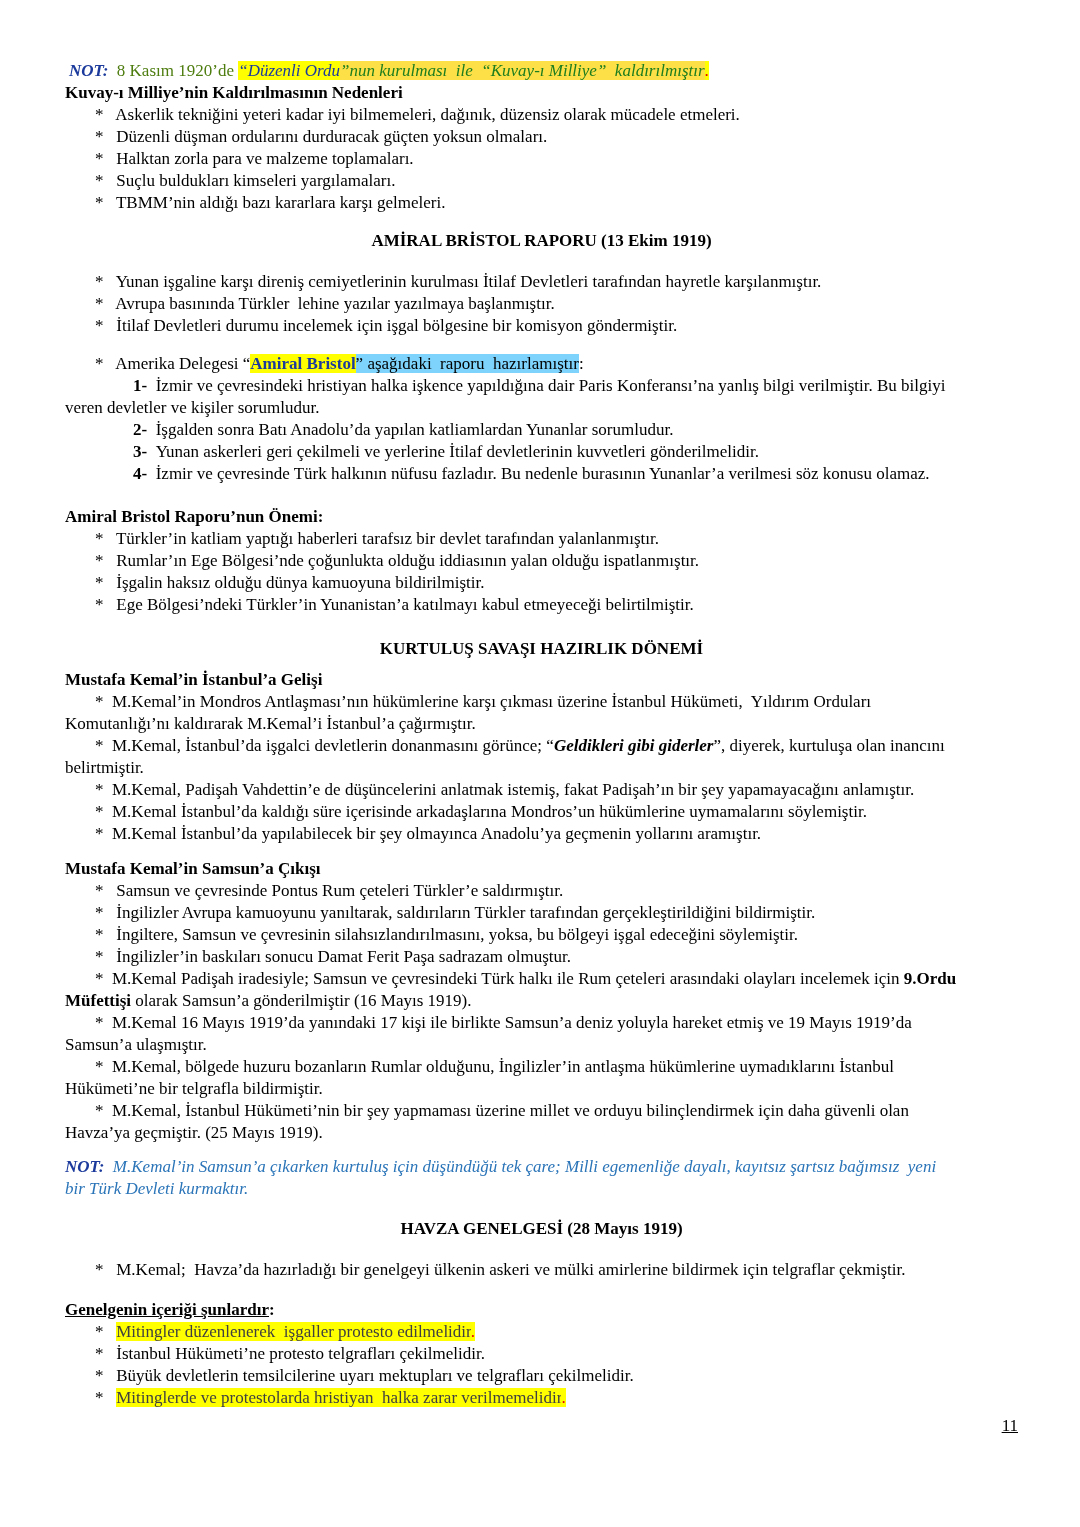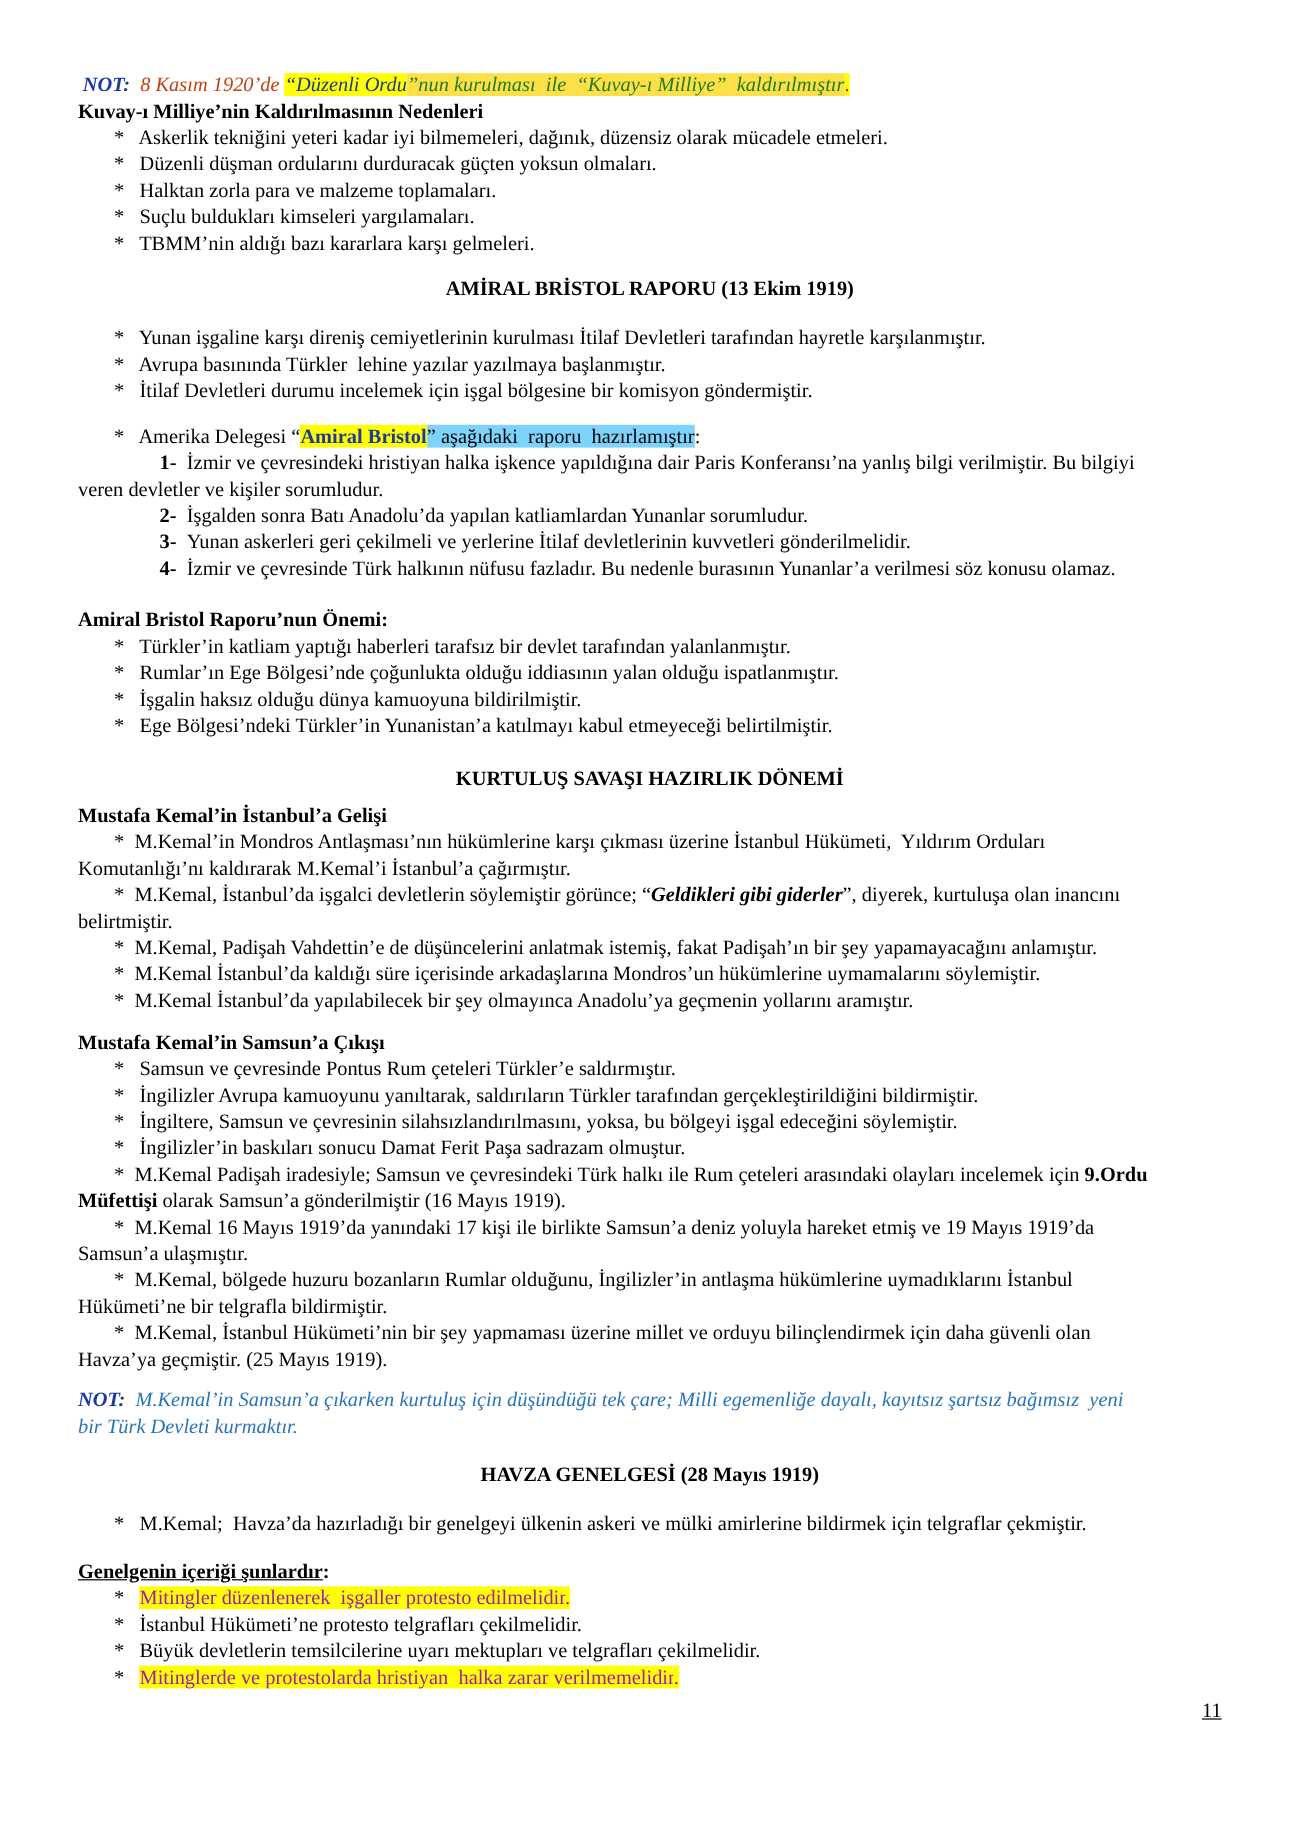--- a/index.html
+++ b/index.html
@@ -26,26 +26,26 @@
     min-height: 22px;
   }
   .line.center { text-align: center; }
   .line.right  { text-align: right; text-decoration: underline; }
 
   
   .s-b   { font-weight: bold; }
   .s-bi  { font-weight: bold; font-style: italic; }
   .s-bu  { font-weight: bold; text-decoration: underline; }
   .s-nl  { color: #1b3a9c; font-weight: bold; font-style: italic; }
-  .s-n1  { color: #c2410c; font-style: italic; }
+  .s-n1  { color: #4d7c0f; }
   .s-n2  { color: #2a74b8; font-style: italic; }
   .s-h   { background: #7dd3fc; }
   .s-hb  { background: #ffff00; color: #1b3a9c; font-weight: bold; }
   .s-hbi { background: #ffff00; color: #1b3a9c; font-weight: normal; font-style: italic; }
-  .s-hg  { background: #ffff00; color: #a21caf; }
+  .s-hg  { background: #ffff00; color: #404040; }
   .s-hgi { background: #fde047; color: #1e7d1e; font-style: italic; }
   .s-hr  { background: #ffff00; color: #e80000; }
 </style>
 </head>
 <body>
 
 <div class="page">
     <div class="line" style="padding-left: 4px;"><span class="s-nl">NOT:</span><span class="s-n1">  8 Kasım 1920’de </span><span class="s-hbi">“Düzenli Ordu</span><span class="s-hgi">”nun kurulması  ile  “Kuvay-ı Milliye”  kaldırılmıştır</span><span class="s-hr">.</span></div>
     <div class="line"><span class="s-b">Kuvay-ı Milliye’nin Kaldırılmasının Nedenleri</span></div>
     <div class="line" style="padding-left: 30px;"><span>*   </span><span>Askerlik tekniğini yeteri kadar iyi bilmemeleri, dağınık, düzensiz olarak mücadele etmeleri.</span></div>
@@ -65,21 +65,21 @@
     <div class="line" style="padding-left: 68px;"><span class="s-b">4-  </span><span>İzmir ve çevresinde Türk halkının nüfusu fazladır. Bu nedenle burasının Yunanlar’a verilmesi söz konusu olamaz.</span></div>
     <div class="line" style="margin-top: 21px;"><span class="s-b">Amiral Bristol Raporu’nun Önemi:</span></div>
     <div class="line" style="padding-left: 30px;"><span>*   </span><span>Türkler’in katliam yaptığı haberleri tarafsız bir devlet tarafından yalanlanmıştır.</span></div>
     <div class="line" style="padding-left: 30px;"><span>*   </span><span>Rumlar’ın Ege Bölgesi’nde çoğunlukta olduğu iddiasının yalan olduğu ispatlanmıştır.</span></div>
     <div class="line" style="padding-left: 30px;"><span>*   </span><span>İşgalin haksız olduğu dünya kamuoyuna bildirilmiştir.</span></div>
     <div class="line" style="padding-left: 30px;"><span>*   </span><span>Ege Bölgesi’ndeki Türkler’in Yunanistan’a katılmayı kabul etmeyeceği belirtilmiştir.</span></div>
     <div class="line center" style="margin-top: 22px;"><span class="s-b">KURTULUŞ SAVAŞI HAZIRLIK DÖNEMİ</span></div>
     <div class="line" style="margin-top: 9px;"><span class="s-b">Mustafa Kemal’in İstanbul’a Gelişi</span></div>
     <div class="line" style="padding-left: 30px;"><span>*  </span><span>M.Kemal’in Mondros Antlaşması’nın hükümlerine karşı çıkması üzerine İstanbul Hükümeti,  Yıldırım Orduları</span></div>
     <div class="line"><span>Komutanlığı’nı kaldırarak M.Kemal’i İstanbul’a çağırmıştır.</span></div>
-    <div class="line" style="padding-left: 30px;"><span>*  </span><span>M.Kemal, İstanbul’da işgalci devletlerin söylemiştir görünce; “</span><span class="s-bi">Geldikleri gibi giderler</span><span>”, diyerek, kurtuluşa olan inancını</span></div>
+    <div class="line" style="padding-left: 30px;"><span>*  </span><span>M.Kemal, İstanbul’da işgalci devletlerin donanmasını görünce; “</span><span class="s-bi">Geldikleri gibi giderler</span><span>”, diyerek, kurtuluşa olan inancını</span></div>
     <div class="line"><span>belirtmiştir.</span></div>
     <div class="line" style="padding-left: 30px;"><span>*  </span><span>M.Kemal, Padişah Vahdettin’e de düşüncelerini anlatmak istemiş, fakat Padişah’ın bir şey yapamayacağını anlamıştır.</span></div>
     <div class="line" style="padding-left: 30px;"><span>*  </span><span>M.Kemal İstanbul’da kaldığı süre içerisinde arkadaşlarına Mondros’un hükümlerine uymamalarını söylemiştir.</span></div>
     <div class="line" style="padding-left: 30px;"><span>*  </span><span>M.Kemal İstanbul’da yapılabilecek bir şey olmayınca Anadolu’ya geçmenin yollarını aramıştır.</span></div>
     <div class="line" style="margin-top: 13px;"><span class="s-b">Mustafa Kemal’in Samsun’a Çıkışı</span></div>
     <div class="line" style="padding-left: 30px;"><span>*   </span><span>Samsun ve çevresinde Pontus Rum çeteleri Türkler’e saldırmıştır.</span></div>
     <div class="line" style="padding-left: 30px;"><span>*   </span><span>İngilizler Avrupa kamuoyunu yanıltarak, saldırıların Türkler tarafından gerçekleştirildiğini bildirmiştir.</span></div>
     <div class="line" style="padding-left: 30px;"><span>*   </span><span>İngiltere, Samsun ve çevresinin silahsızlandırılmasını, yoksa, bu bölgeyi işgal edeceğini söylemiştir.</span></div>
     <div class="line" style="padding-left: 30px;"><span>*   </span><span>İngilizler’in baskıları sonucu Damat Ferit Paşa sadrazam olmuştur.</span></div>
     <div class="line" style="padding-left: 30px;"><span>*  </span><span>M.Kemal Padişah iradesiyle; Samsun ve çevresindeki Türk halkı ile Rum çeteleri arasındaki olayları incelemek için </span><span class="s-b">9.Ordu</span></div>

